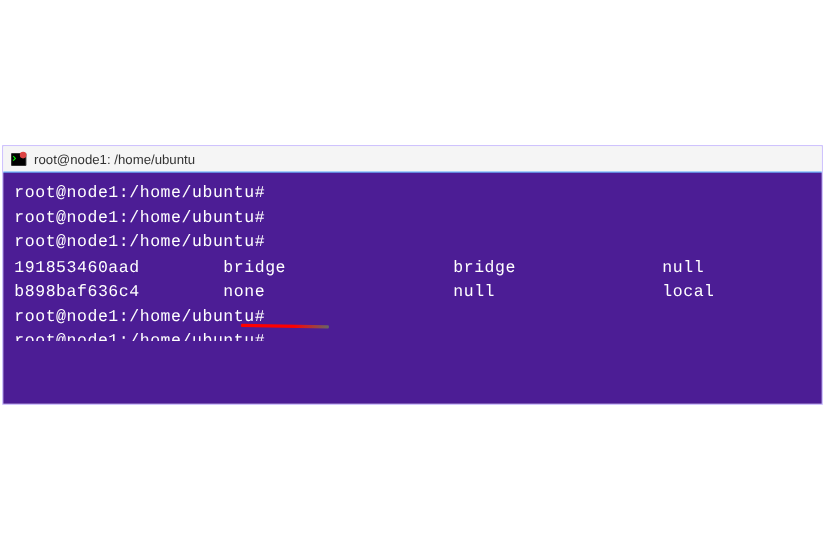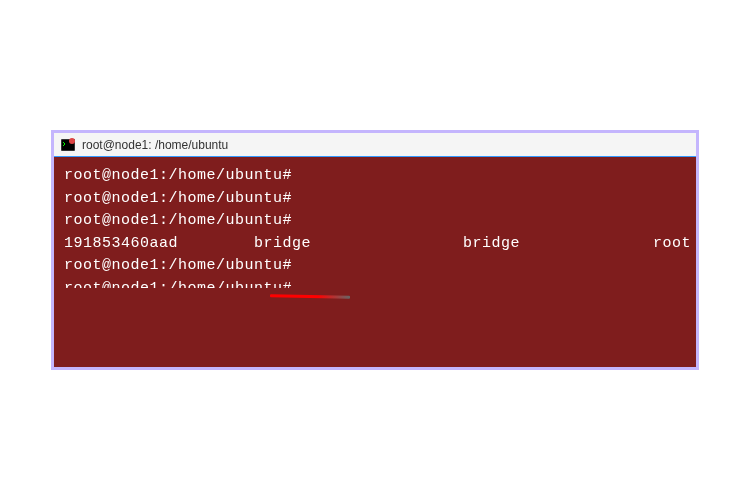--- a/index.html
+++ b/index.html
@@ -10,22 +10,22 @@
     body {
       width: 750px;
       height: 500px;
       background: #ffffff;
       font-family: 'Courier New', monospace;
       display: flex;
       align-items: center;
       justify-content: center;
     }
     .window {
-      width: 648px;
-      border: 3px solid #c4b5fd;
+      width: 746px;
+      border: 1px solid #c4b5fd;
       background: #fff;
     }
     .titlebar {
       height: 24px;
       background: #f5f5f5;
       border-bottom: 1px solid #3399ff;
       display: flex;
       align-items: center;
       padding: 0 6px;
       font-family: 'Segoe UI', Arial, sans-serif;
@@ -34,21 +34,21 @@
     }
     .titlebar-icon {
       width: 16px;
       height: 16px;
       margin-right: 6px;
       display: inline-flex;
       align-items: center;
       justify-content: center;
     }
     .terminal {
-      background: #7f1d1d;
+      background: #4c1d95;
       color: #ffffff;
       font-family: 'Consolas', 'Courier New', monospace;
       font-size: 15px;
       line-height: 1.5;
       padding: 8px 10px;
       min-height: 210px;
       position: relative;
       overflow: hidden;
     }
     .terminal-line {
@@ -92,18 +92,19 @@
         <path d="M3 5 L5 7 L3 9" stroke="#0f0" stroke-width="1" fill="none"></path>
         <circle cx="12" cy="4" r="3" fill="#d44"></circle>
       </svg>
     </span>
     <span>root@node1: /home/ubuntu</span>
   </div>
   <div class="terminal">
     <div class="terminal-line"><span>root@node1:/home/ubuntu#</span></div>
     <div class="terminal-line"><span>root@node1:/home/ubuntu#</span></div>
     <div class="terminal-line"><span>root@node1:/home/ubuntu#</span></div>
-    <div class="table-row" id="row-0">191853460aad        bridge                bridge              root</div>
+    <div class="table-row" id="row-0">191853460aad        bridge                bridge              null</div>
+    <div class="table-row" id="row-2">b898baf636c4        none                  null                local</div>
     <div class="terminal-line"><span>root@node1:/home/ubuntu#</span></div>
     <div class="prompt-partial"><span>root@node1:/home/ubuntu#</span></div>
     <div class="underline-mark"></div>
   </div>
 </div>
 
 </body></html>

